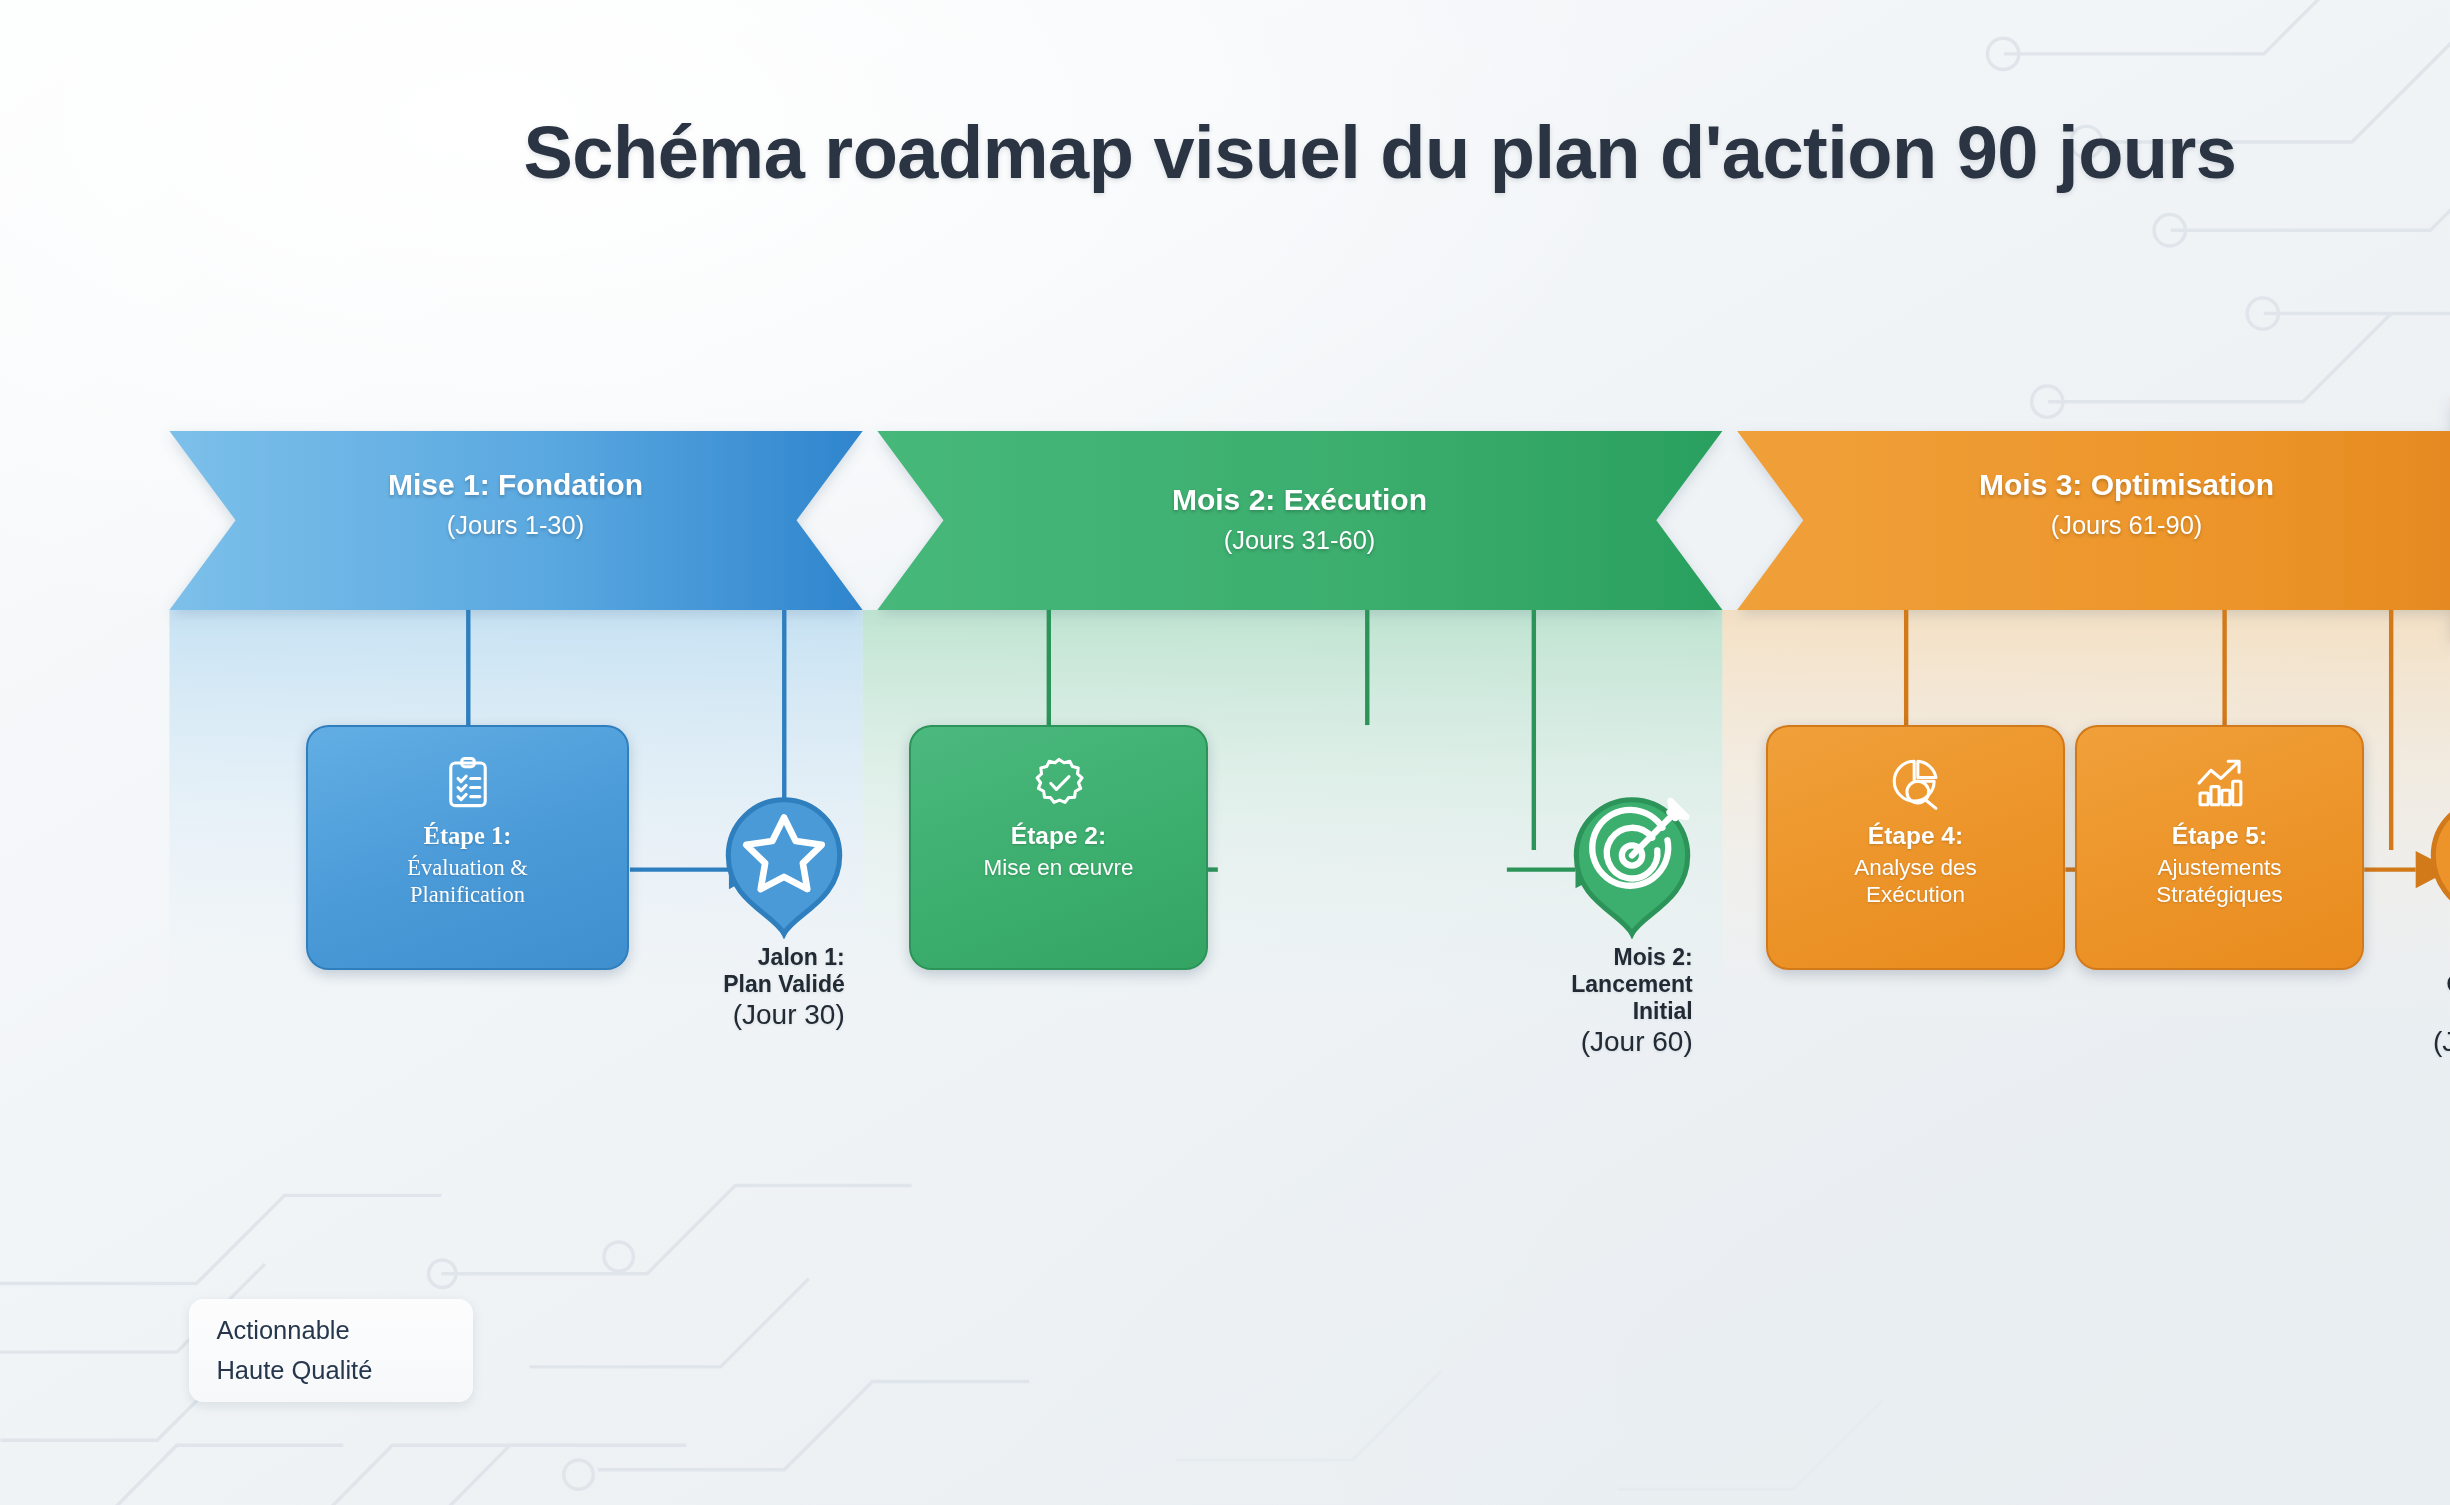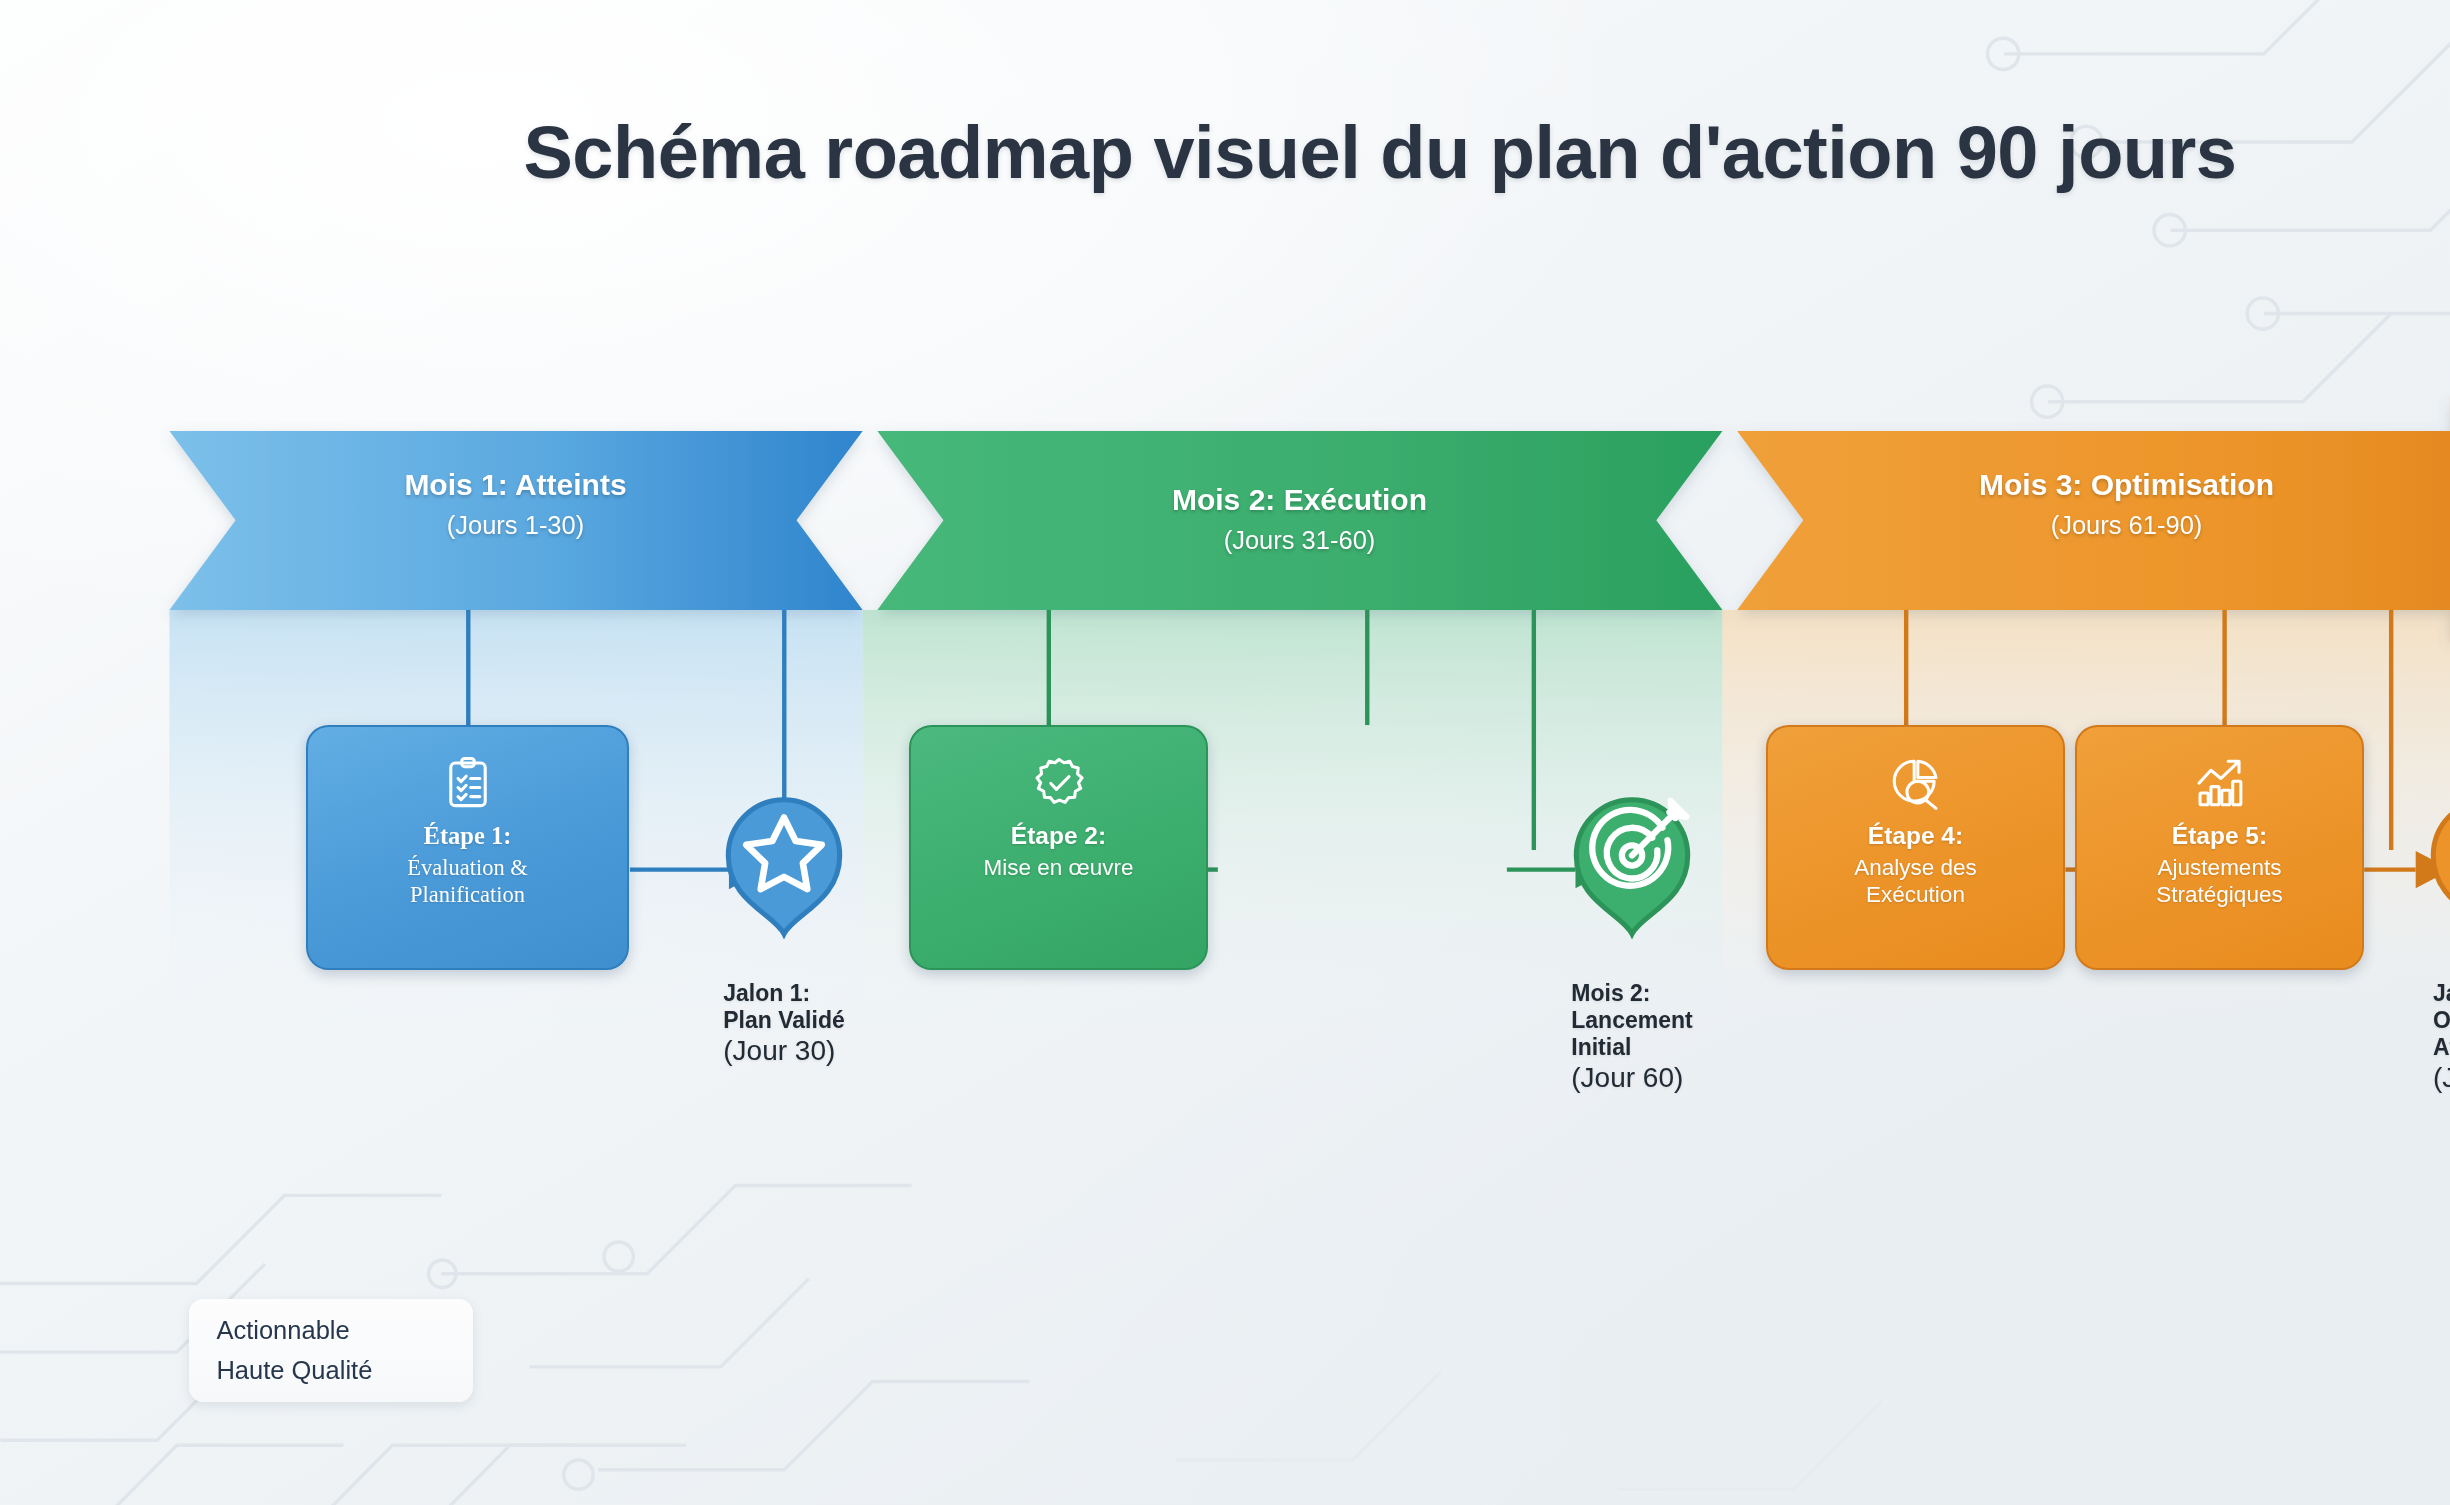--- a/index.html
+++ b/index.html
@@ -69,23 +69,22 @@
   .step.green{background:linear-gradient(160deg,#4cb97e 0%,#3cae6e 55%,#34a463 100%);
               border:2.5px solid #2c9459;}
   .step.orange{background:linear-gradient(160deg,#f0a03a 0%,#ec9429 55%,#e98b1e 100%);
                border:2.5px solid #d2791a;}
 
   
   .pin{position:absolute;}
   .pin .pinsvg{display:block;}
   .pin .plabel{
     position:absolute;left:50%;transform:translateX(-50%);
-    text-align:left;white-space:nowrap;color:#222a33;
+    text-align:right;white-space:nowrap;color:#222a33;
     text-shadow:0 1px 2.5px rgba(140,155,170,.25);
-    margin-top:36px;
   }
   .pin .pl1{font-size:23px;font-weight:bold;line-height:1.18;display:block;}
   .pin .pl2{font-size:28px;font-weight:normal;line-height:1.18;display:block;}
 
   
   .badge{
     position:absolute;left:189px;top:1299px;
     width:284px;height:103px;
     background:linear-gradient(180deg,#fdfdfe 0%,#f6f8f9 100%);
     border-radius:14.7px;
@@ -207,21 +206,21 @@
       <line x1="3890" y1="1245" x2="3890" y2="1480" stroke="#d2791a"></line>
       <line x1="4540" y1="1245" x2="4540" y2="1480" stroke="#d2791a"></line>
       <line x1="4880" y1="1245" x2="4880" y2="1735" stroke="#d2791a"></line>
       <line x1="4215" y1="1775" x2="4235" y2="1775" stroke="#d2791a"></line>
       <line x1="4825" y1="1775" x2="4930" y2="1775" stroke="#d2791a"></line>
       <polygon points="4930,1737 5003,1775 4930,1813" fill="#d2791a"></polygon>
     </g>
   </svg>
 
   <div class="banner-label" style="left:235px;top:470px;width:561px;">
-    <span class="bt">Mois 1: Atteints</span>
+    <span class="bt">Mise 1: Fondation</span>
     <span class="bs">(Jours 1-30)</span>
   </div>
   <div class="banner-label" style="left:943px;top:470px;width:713px;margin-top:15px;">
     <span class="bt">Mois 2: Exécution</span>
     <span class="bs">(Jours 31-60)</span>
   </div>
   <div class="banner-label" style="left:1803px;top:470px;width:647px;">
     <span class="bt">Mois 3: Optimisation</span>
     <span class="bs">(Jours 61-90)</span>
   </div>

